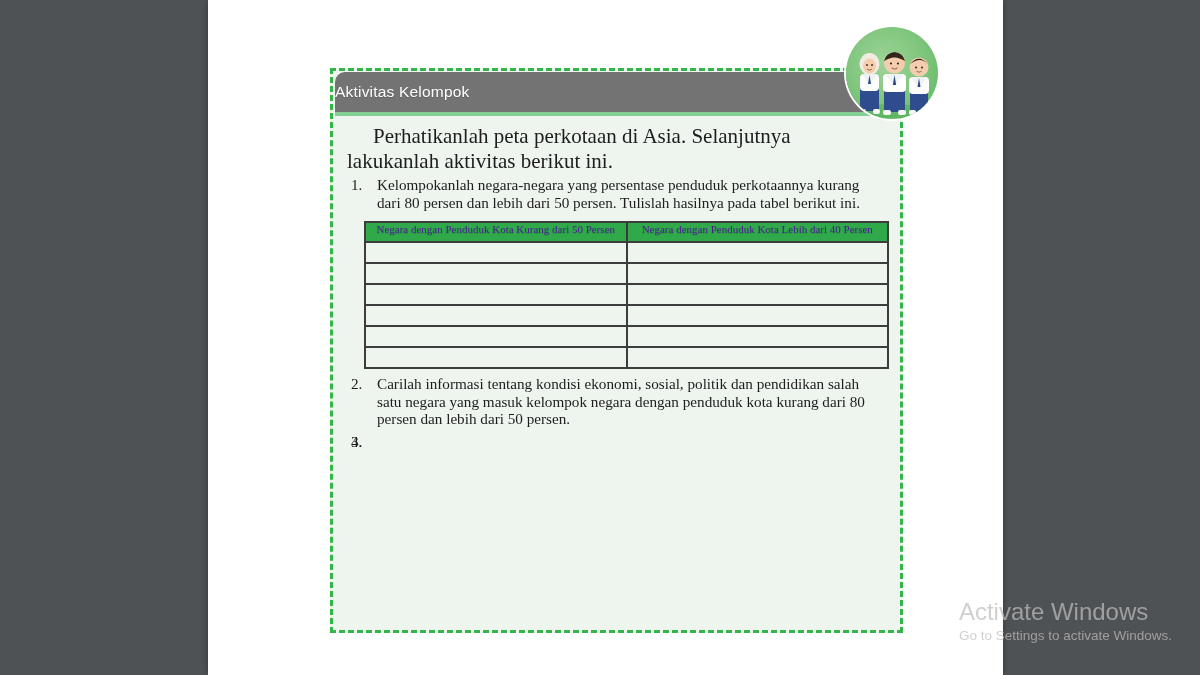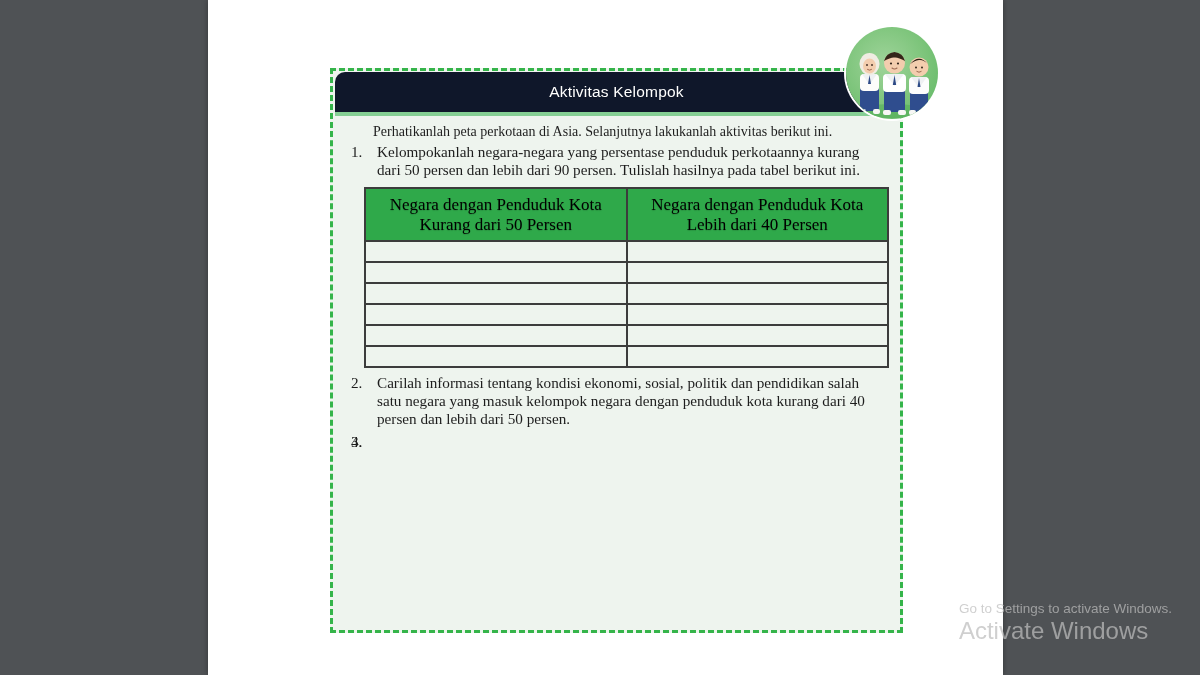--- a/index.html
+++ b/index.html
@@ -43,25 +43,25 @@
     height: 565px;
     border: 3px dashed #35b44a;
     background: #eef4ee;
   }
 
   
   #card-header {
     position: relative;
     margin: 1px 2px 0 2px;
     height: 40px;
-    background: #0f172a;
+    background: #737373;
     border-radius: 10px 10px 0 0;
     display: flex;
     align-items: center;
-    justify-content: center;
+    justify-content: flex-start;
   }
   #card-header-title {
     color: #ffffff;
     font-family: "Liberation Sans", sans-serif;
     font-size: 15.5px;
     letter-spacing: .2px;
     text-shadow: 0 1px 1px rgba(0,0,0,.18);
   }
 
   
@@ -86,21 +86,21 @@
   }
   #students-illustration svg { display: block; }
 
   
   #card-body {
     padding: 8px 16px 0 14px;
     color: #1d1d1d;
   }
 
   .intro-para {
-    font-size: 14px;
+    font-size: 21px;
     line-height: 1.2;
     text-indent: 26px;
     margin-bottom: 2px;
   }
 
   ol.task-list {
     list-style: none;
     margin: 0;
     padding: 0;
   }
@@ -122,26 +122,26 @@
 
   
   #grouping-table {
     border-collapse: collapse;
     width: 525px;
     margin: 9px 0 6px 17px;
     table-layout: fixed;
   }
   #grouping-table th {
     background: #2fa94a;
-    color: #000000;
+    color: #4c1d95;
     border: 2px solid #3c3c3c;
     font-weight: normal;
-    font-size: 17px;
+    font-size: 11px;
     line-height: 1.18;
-    padding: 6px 4px 5px 4px;
+    padding: 0 4px 5px 4px;
     text-align: center;
     text-shadow: 0 1px 1px rgba(0,0,0,.15);
   }
   #grouping-table td {
     border: 2px solid #3c3c3c;
     height: 21px;
     background: #eef4ee;
   }
 
   
@@ -222,21 +222,21 @@
       </svg>
     </div>
 
     <div id="card-body">
 
       <p class="intro-para">Perhatikanlah peta perkotaan di Asia. Selanjutnya lakukanlah aktivitas berikut ini.</p>
 
       <ol class="task-list">
         <li>
           <span class="item-num">1.</span>
-          <span>Kelompokanlah negara-negara yang persentase penduduk perkotaannya kurang dari 50  persen dan lebih dari 90 persen. Tulislah hasilnya pada tabel berikut ini.</span>
+          <span>Kelompokanlah negara-negara yang persentase penduduk perkotaannya kurang dari 80  persen dan lebih dari 50 persen. Tulislah hasilnya pada tabel berikut ini.</span>
         </li>
       </ol>
 
       <table id="grouping-table">
         <thead>
           <tr>
             <th>Negara dengan Penduduk Kota Kurang dari 50 Persen</th>
             <th>Negara dengan Penduduk Kota Lebih dari 40 Persen</th>
           </tr>
         </thead>
@@ -264,30 +264,30 @@
             <tr>
               <td></td>
               <td></td>
             </tr>
           </tbody>
       </table>
 
       <ol class="task-list">
         <li>
           <span class="item-num">2.</span>
-          <span>Carilah informasi tentang kondisi ekonomi, sosial, politik dan pendidikan salah satu negara yang masuk kelompok negara dengan penduduk kota kurang dari 40 persen dan lebih dari 50 persen.</span>
+          <span>Carilah informasi tentang kondisi ekonomi, sosial, politik dan pendidikan salah satu negara yang masuk kelompok negara dengan penduduk kota kurang dari 80 persen dan lebih dari 50 persen.</span>
         </li>
         <li class="spaced-li">
           <span class="item-num">3.</span>
         </li>
         <li class="spaced-li">
           <span class="item-num">4.</span>
         </li>
       </ol>
 
     </div>
   </div>
 </div>
 
 <div id="windows-activation">
+  <div id="activation-title">Activate Windows</div>
   <div id="activation-subtitle">Go to Settings to activate Windows.</div>
-  <div id="activation-title">Activate Windows</div>
 </div>
 
 </body></html>

